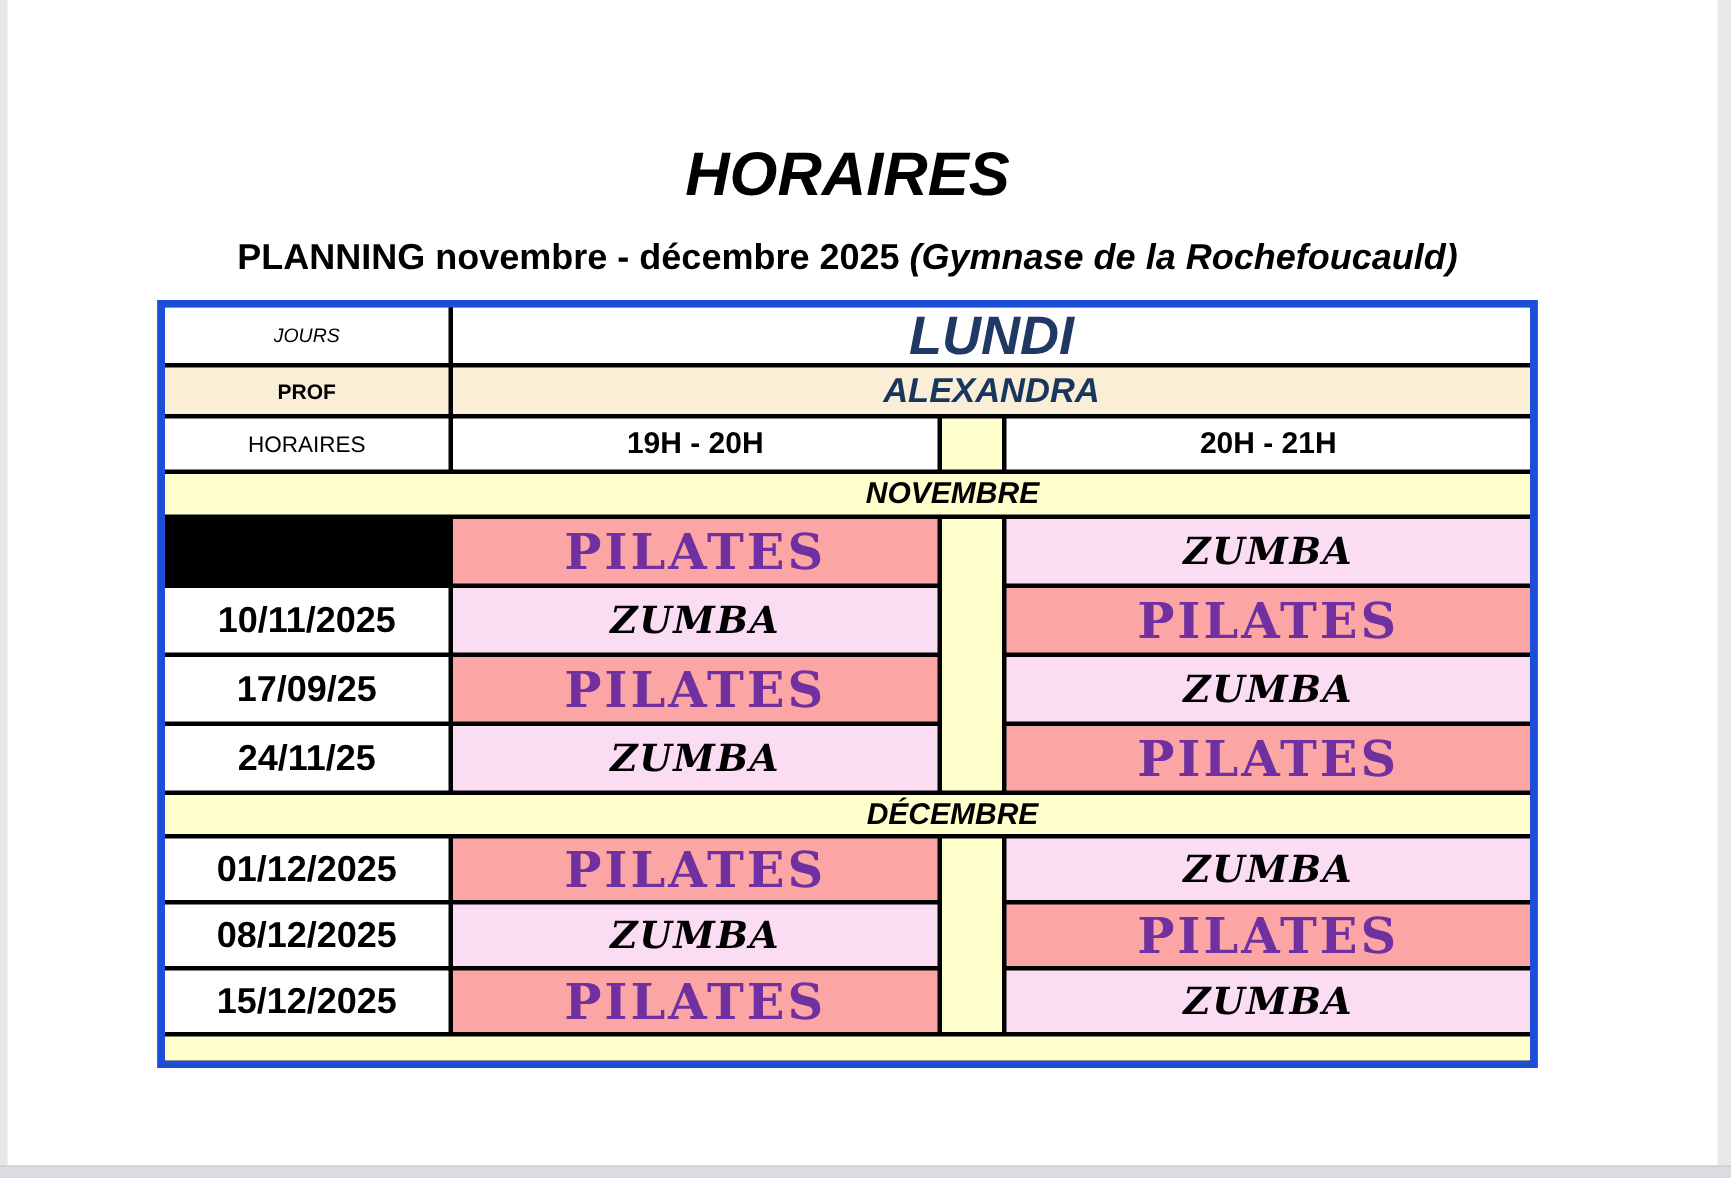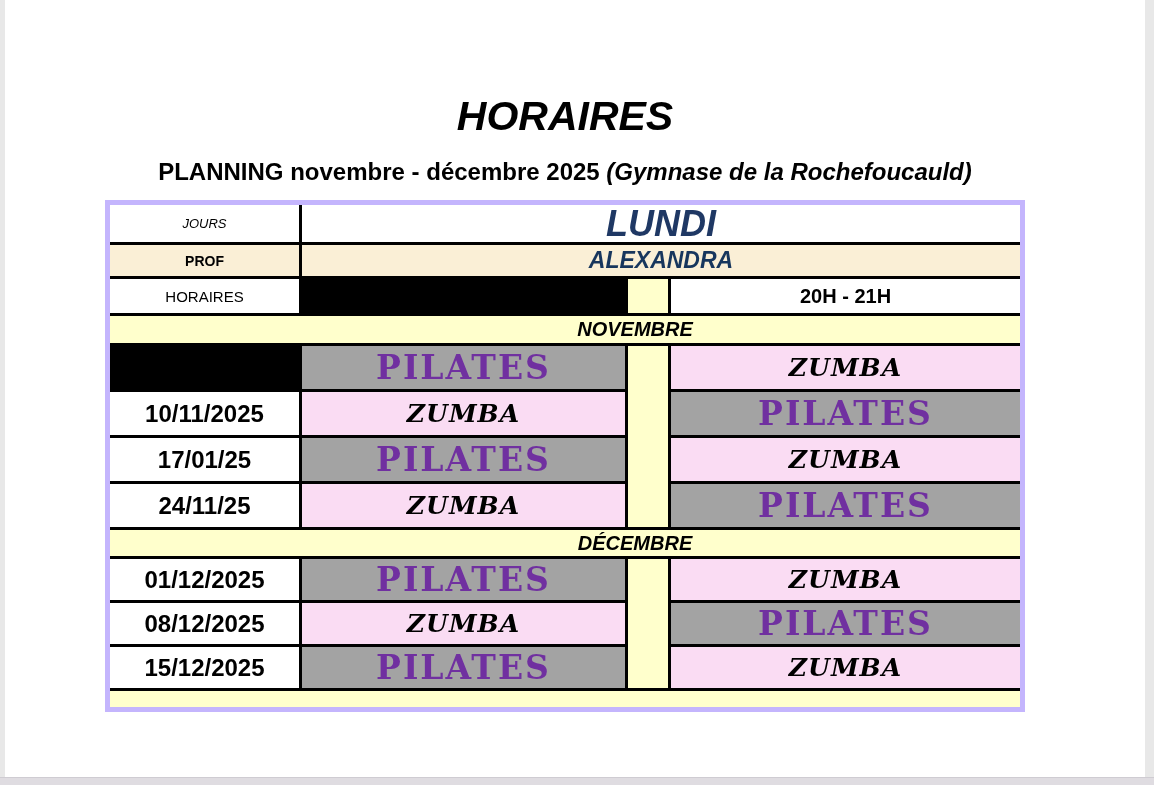--- a/index.html
+++ b/index.html
@@ -21,28 +21,28 @@
   .subtitle-italic { font-style:italic; }
 
   
   #schedule {
     position:absolute; left:105px; top:200px; width:920px;
     display:grid;
     grid-template-columns:189px 323px 40px 349px;
     grid-template-rows:37px 31px 34px 27px 43px 43px 43px 43px 26px 41px 41px 41px 16px;
     gap:3px;
     background:#000000;
-    border:5px solid #c4b5fd;
+    border:5px solid #1d4ed8;
   }
   .cell { display:flex; align-items:center; justify-content:center; background:#ffffff; overflow:hidden; }
 
   .c-white  { background:#ffffff; }
   .c-cream  { background:#faefd6; }
   .c-yellow { background:#ffffcc; }
-  .c-cyan   { background:#a3a3a3; }
+  .c-cyan   { background:#fca5a5; }
   .c-pink   { background:#fadcf3; }
 
   .lbl-jours    { font-size:13px; font-style:italic; color:#000; }
   .lbl-prof     { font-size:14px; font-weight:bold; color:#000; }
   .lbl-horaires { font-size:15px; color:#000; }
 
   .day-name  { font-size:36px; font-weight:bold; font-style:italic; color:#1f3864; }
   .prof-name { font-size:23px; font-weight:bold; font-style:italic; color:#17365d; }
   .slot-time { font-size:20px; font-weight:bold; color:#000; }
 
@@ -76,32 +76,33 @@
 
   <div id="schedule">
 
     <div class="cell c-white lbl-jours" style="grid-row:1;grid-column:1;">JOURS</div>
     <div class="cell c-white day-name" style="grid-row:1;grid-column:2/5;">LUNDI</div>
 
     <div class="cell c-cream lbl-prof" style="grid-row:2;grid-column:1;">PROF</div>
     <div class="cell c-cream prof-name" style="grid-row:2;grid-column:2/5;">ALEXANDRA</div>
 
     <div class="cell c-white lbl-horaires" style="grid-row:3;grid-column:1;">HORAIRES</div>
+    <div class="cell c-white slot-time" style="grid-row:3;grid-column:2;">19H - 20H</div>
     <div class="cell c-yellow" style="grid-row:3;grid-column:3;"></div>
     <div class="cell c-white slot-time" style="grid-row:3;grid-column:4;">20H - 21H</div>
 
     <div class="cell c-yellow" style="grid-row:13;grid-column:1/5;"></div>
   <div class="cell c-yellow month-cell" style="grid-area: 4 / 1 / auto / 5;">NOVEMBRE</div>
       <div class="cell c-yellow" style="grid-area: 5 / 3 / 9;"></div>
       <div class="cell c-cyan act-pilates" style="grid-area: 5 / 2;">PILATES</div>
       <div class="cell c-pink act-zumba" style="grid-area: 5 / 4;">ZUMBA</div>
       <div class="cell c-white date-cell" style="grid-area: 6 / 1;">10/11/2025</div>
       <div class="cell c-pink act-zumba" style="grid-area: 6 / 2;">ZUMBA</div>
       <div class="cell c-cyan act-pilates" style="grid-area: 6 / 4;">PILATES</div>
-      <div class="cell c-white date-cell" style="grid-area: 7 / 1;">17/01/25</div>
+      <div class="cell c-white date-cell" style="grid-area: 7 / 1;">17/09/25</div>
       <div class="cell c-cyan act-pilates" style="grid-area: 7 / 2;">PILATES</div>
       <div class="cell c-pink act-zumba" style="grid-area: 7 / 4;">ZUMBA</div>
       <div class="cell c-white date-cell" style="grid-area: 8 / 1;">24/11/25</div>
       <div class="cell c-pink act-zumba" style="grid-area: 8 / 2;">ZUMBA</div>
       <div class="cell c-cyan act-pilates" style="grid-area: 8 / 4;">PILATES</div>
       <div class="cell c-yellow month-cell" style="grid-area: 9 / 1 / auto / 5;">DÉCEMBRE</div>
       <div class="cell c-yellow" style="grid-area: 10 / 3 / 13;"></div>
       <div class="cell c-white date-cell" style="grid-area: 10 / 1;">01/12/2025</div>
       <div class="cell c-cyan act-pilates" style="grid-area: 10 / 2;">PILATES</div>
       <div class="cell c-pink act-zumba" style="grid-area: 10 / 4;">ZUMBA</div>

